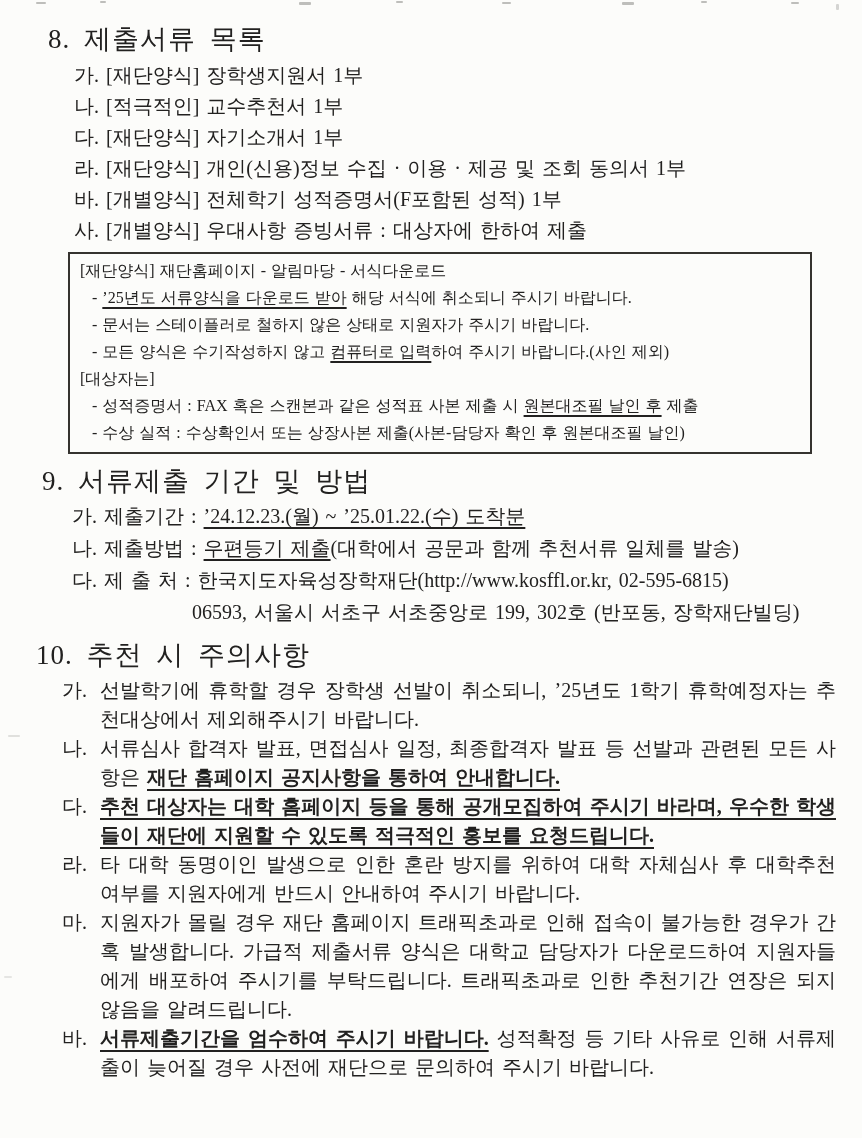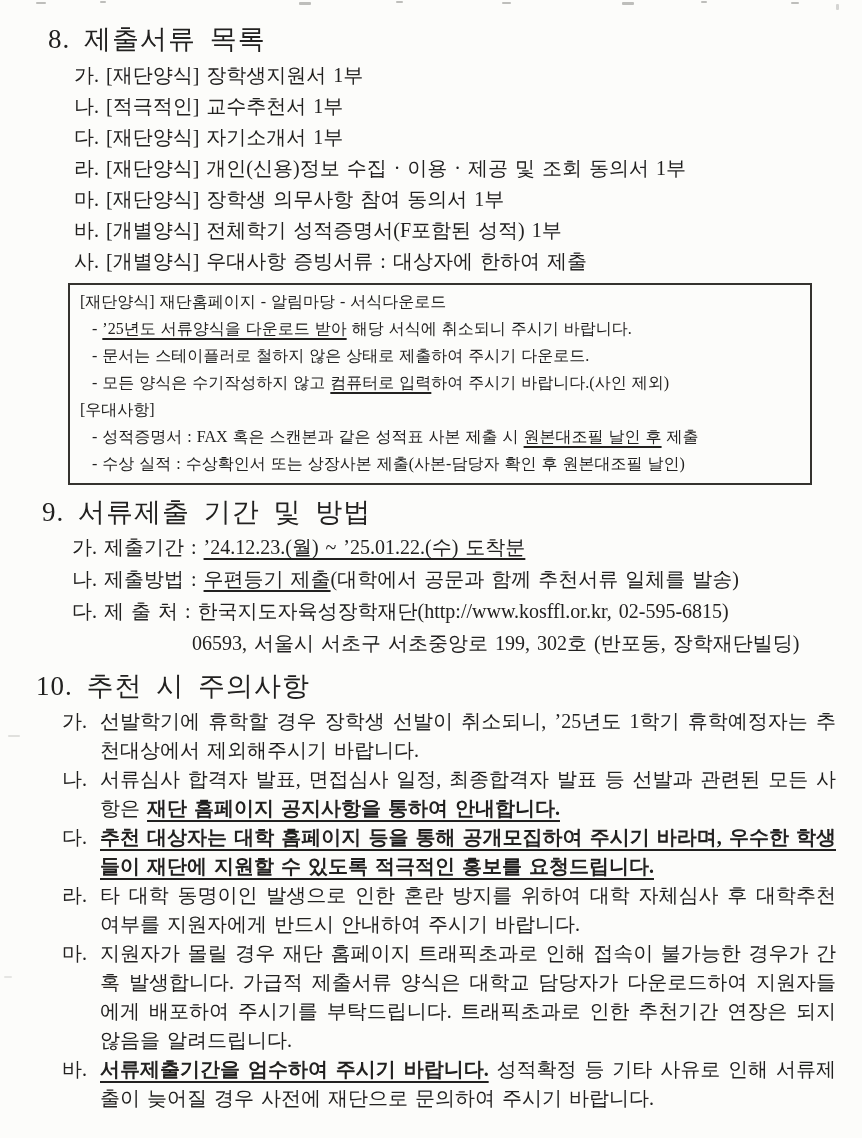--- a/index.html
+++ b/index.html
@@ -85,31 +85,30 @@
 </div>
 
 <div class="page">
 
   <div class="heading h8">8. 제출서류 목록</div>
   <div class="s8-list">
     <div class="row">가. [재단양식] 장학생지원서 1부</div>
     <div class="row">나. [적극적인] 교수추천서 1부</div>
     <div class="row">다. [재단양식] 자기소개서 1부</div>
     <div class="row">라. [재단양식] 개인(신용)정보 수집 · 이용 · 제공 및 조회 동의서 1부</div>
-    <div class="row">마. [재단양식] 장학생 의무사항 참여 동의서 1부</div>
     <div class="row">바. [개별양식] 전체학기 성적증명서(F포함된 성적) 1부</div>
     <div class="row">사. [개별양식] 우대사항 증빙서류 : 대상자에 한하여 제출</div>
   </div>
 
   <div class="note-box">
     <div>[재단양식] 재단홈페이지 - 알림마당 - 서식다운로드</div>
     <div class="sub"><span>- </span><span class="u">’25년도 서류양식을 다운로드 받아</span><span> 해당 서식에 취소되니 주시기 바랍니다.</span></div>
-    <div class="sub">- 문서는 스테이플러로 철하지 않은 상태로 제출하여 주시기 다운로드.</div>
+    <div class="sub">- 문서는 스테이플러로 철하지 않은 상태로 지원자가 주시기 바랍니다.</div>
     <div class="sub"><span>- 모든 양식은 수기작성하지 않고 </span><span class="u">컴퓨터로 입력</span><span>하여 주시기 바랍니다.(사인 제외)</span></div>
-    <div>[우대사항]</div>
+    <div>[대상자는]</div>
     <div class="sub"><span>- 성적증명서 : FAX 혹은 스캔본과 같은 성적표 사본 제출 시 </span><span class="u">원본대조필 날인 후</span><span> 제출</span></div>
     <div class="sub">- 수상 실적 : 수상확인서 또는 상장사본 제출(사본-담당자 확인 후 원본대조필 날인)</div>
   </div>
 
   <div class="heading h9">9. 서류제출 기간 및 방법</div>
   <div class="s9">
     <div><span>가. 제출기간 : </span><span class="u">’24.12.23.(월) ~ ’25.01.22.(수) 도착분</span></div>
     <div><span>나. 제출방법 : </span><span class="u">우편등기 제출</span><span>(대학에서 공문과 함께 추천서류 일체를 발송)</span></div>
     <div>
       <div><span>다. 제 출 처 : </span><span>한국지도자육성장학재단(http://www.kosffl.or.kr, 02-595-6815)</span></div>

